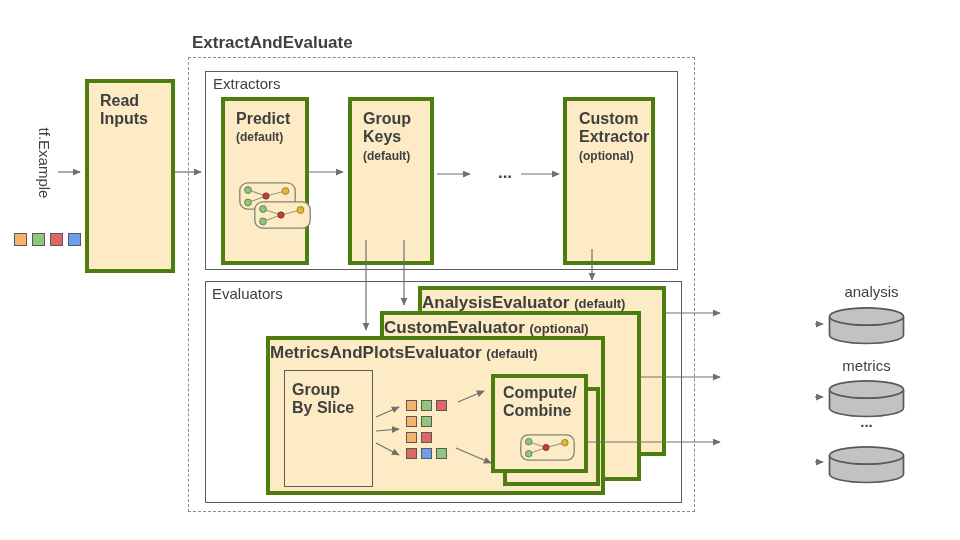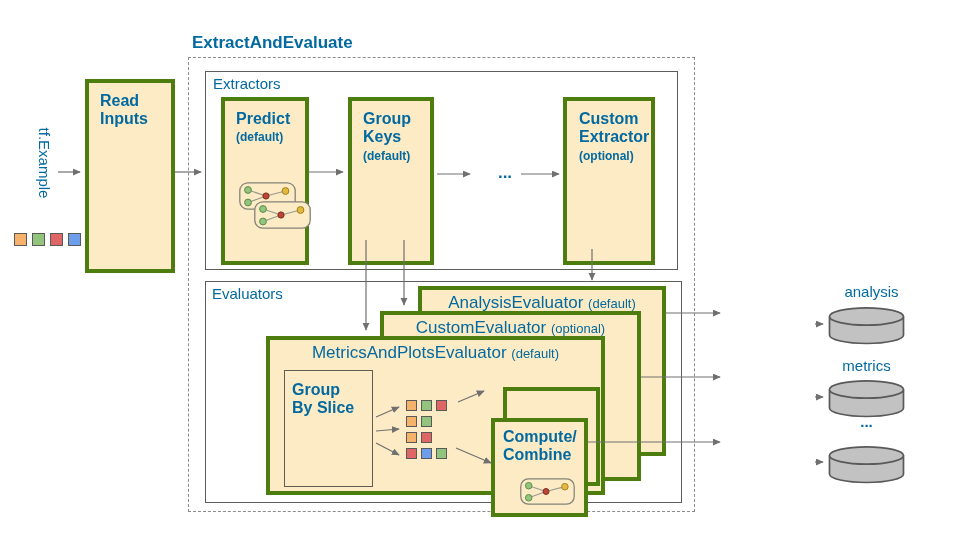--- a/index.html
+++ b/index.html
@@ -1,27 +1,27 @@
 <!DOCTYPE html>
 <html style="--orange: #F6B26B; --green: #93C47D; --red: #E06666; --blue: #6D9EEB; --box_fill: #FCEBC4; --node_red: #BE4533; --node_yellow: #E3B93C; --cylinder_fill: #C2C2C2; --arrow: #707070;"><head>
 <meta charset="utf-8">
 <style>
   html,body{margin:0;padding:0;background:#fff;}
   .canvas{position:relative;width:960px;height:540px;background:#fff;overflow:hidden;
-          font-family:"Liberation Sans","DejaVu Sans",sans-serif;color:#0369a1;}
+          font-family:"Liberation Sans","DejaVu Sans",sans-serif;color:#404040;}
   .abs{position:absolute;box-sizing:border-box;}
   .tan{background:var(--box_fill,#FCEBC4);border:4px solid #4d7c0f;}
   .frame{background:#fff;border:1.5px solid #5c5c5c;}
   .dashedbox{border:1.5px dashed #8c8c8c;background:transparent;}
   .node-pad{padding:9px 4px 0 11px;}
   .t1{font-weight:700;font-size:16px;line-height:1.15;white-space:nowrap;}
   .tq{font-weight:700;font-size:12px;margin-top:2px;white-space:nowrap;}
   .diagram-title{font-weight:700;font-size:17px;}
   .section-label{font-weight:400;font-size:15px;}
-  .stack-title{text-align:center;padding-top:3px;font-weight:400;font-size:17px;white-space:nowrap;}
+  .stack-title{text-align:left;padding-top:3px;font-weight:700;font-size:17px;white-space:nowrap;}
   .stack-title .q{font-size:13px;}
   .vlabel{transform:rotate(90deg);font-size:15px;text-align:center;white-space:nowrap;}
   .legend{display:flex;}
   .legend .sq{width:13px;height:13px;margin-right:5px;}
   .sq{width:11px;height:11px;border:1.5px solid #595959;box-sizing:border-box;background:#ccc;}
   .sq-row{display:flex;gap:4px;margin-bottom:5px;}
   .ellipsis{font-weight:700;font-size:17px;text-align:center;}
   .out-label{font-size:15px;text-align:center;}
   .out-label.dots{font-weight:700;}
   .arrows line{stroke:var(--arrow,#707070);stroke-width:1.2;}
@@ -134,21 +134,21 @@
         <div class="sq" style="background: rgb(224, 102, 102);"></div>
       </div>
       <div class="sq-row">
         <div class="sq" style="background: rgb(224, 102, 102);"></div>
         <div class="sq" style="background: rgb(109, 158, 235);"></div>
         <div class="sq" style="background: rgb(147, 196, 125);"></div>
       </div>
     </div>
 
   <div class="abs tan" style="left:503px;top:387px;width:97px;height:99px;"></div>
-  <div class="abs tan" style="left:491px;top:374px;width:97px;height:99px;padding:6px 0 0 8px;margin-top:44px;">
+  <div class="abs tan" style="left:491px;top:374px;width:97px;height:99px;padding:6px 0 0 8px;">
     <div class="t1">Compute/</div>
     <div class="t1">Combine</div>
     <svg class="abs" style="left:25px;top:56px;" width="55" height="27" viewBox="0 0 57 28">
       <rect x="0.8" y="0.8" width="55.4" height="26.4" rx="8" style="fill:var(--box_fill,#FCEBC4)" stroke="#83837a" stroke-width="1.3"></rect>
       <line x1="9" y1="8" x2="27" y2="14" stroke="#9a9a90" stroke-width="1.2"></line>
       <line x1="9" y1="20.5" x2="27" y2="14" stroke="#9a9a90" stroke-width="1.2"></line>
       <line x1="27" y1="14" x2="46.5" y2="9" stroke="#9a9a90" stroke-width="1.2"></line>
       <circle cx="9" cy="8" r="3.4" style="fill:var(--green,#93C47D)" stroke="#5d8a4b"></circle>
       <circle cx="9" cy="20.5" r="3.4" style="fill:var(--green,#93C47D)" stroke="#5d8a4b"></circle>
       <circle cx="27" cy="14" r="3.1" style="fill:var(--node_red,#BE4533)" stroke="#7d2b1e"></circle>

